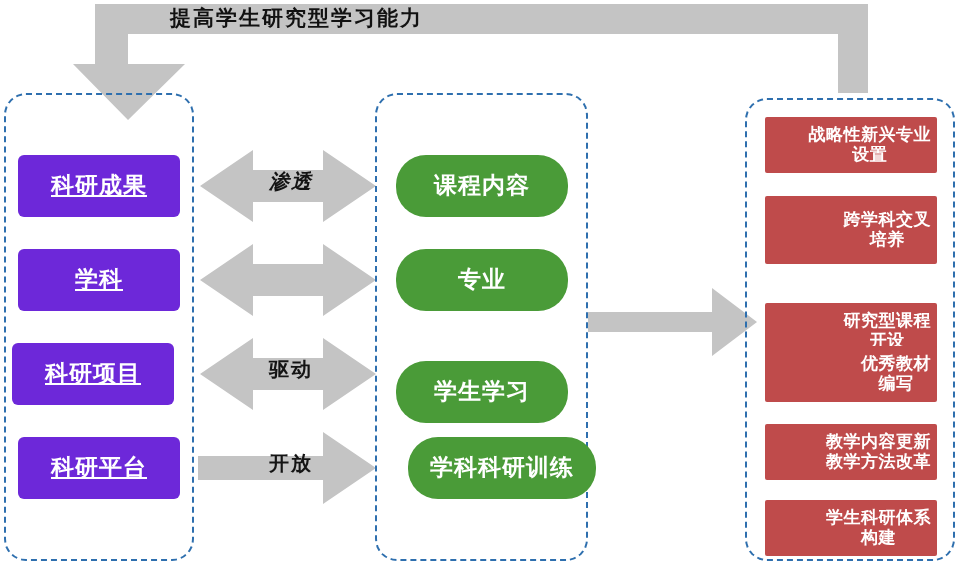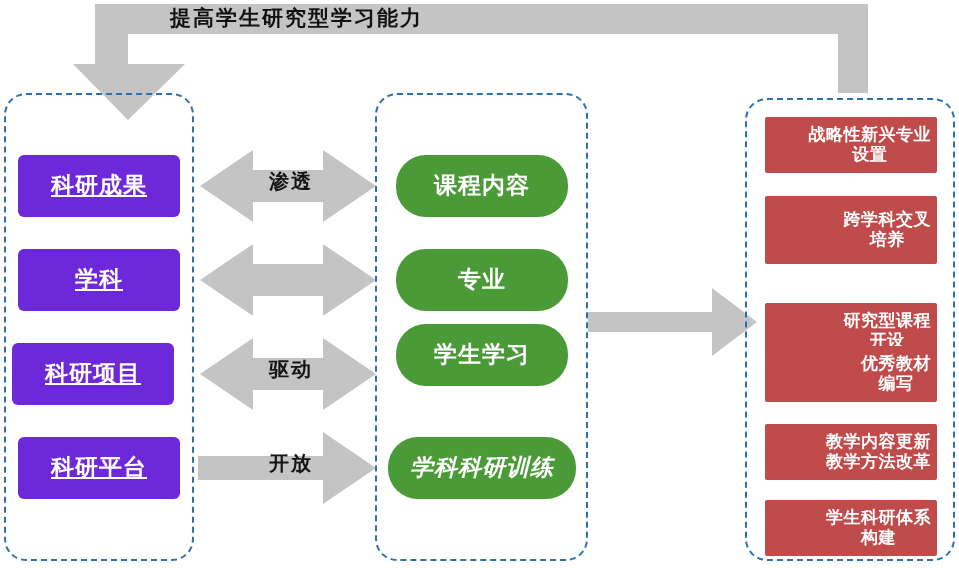--- a/index.html
+++ b/index.html
@@ -45,22 +45,22 @@
 
   
   #node-kyc{left:18px;top:155px;width:162px;height:62px;}
   #node-xk {left:18px;top:249px;width:162px;height:62px;}
   #node-kyxm{left:12px;top:343px;width:162px;height:62px;}
   #node-kypt{left:18px;top:437px;width:162px;height:62px;}
 
   
   #node-kcnr{left:396px;top:155px;width:172px;height:62px;}
   #node-zy  {left:396px;top:249px;width:172px;height:62px;}
-  #node-xsxx{left:396px;top:324px;width:172px;height:62px;}
-  #node-xkky{left:388px;top:437px;width:188px;height:62px;font-style:italic;}
+  #node-xsxx{left:396px;top:361px;width:172px;height:62px;}
+  #node-xkky{left:408px;top:437px;width:188px;height:62px;}
 
   
   #node-r1{left:765px;top:117px;width:172px;height:56px;}
   #node-r2{left:765px;top:196px;width:172px;height:68px;}
   #node-r3{left:765px;top:271px;width:172px;height:56px;margin-top:32px;}
   #node-r4{left:765px;top:346px;width:172px;height:56px;}
   #node-r5{left:765px;top:424px;width:172px;height:56px;}
   #node-r6{left:765px;top:500px;width:172px;height:56px;}
 
   
@@ -68,21 +68,21 @@
   .arrow-shape{fill:#c4c4c4;}
 
   
   .arrow-label{
     position:absolute;
     font-size:20px;font-weight:bold;color:#141414;
     letter-spacing:2px;
     text-align:center;
     white-space:nowrap;
   }
-  #label-shentou{left:228px;top:168px;width:126px;}
+  #label-shentou{left:228px;top:168px;width:126px;font-style:italic;}
   #label-zhicheng{left:228px;top:262px;width:126px;}
   #label-qudong{left:228px;top:356px;width:126px;}
   #label-kaifang{left:228px;top:450px;width:126px;}
 
   #banner-title{
     position:absolute;
     left:170px;top:4px;width:620px;
     font-size:21px;font-weight:bold;color:#111111;
     letter-spacing:2px;
     text-align:left;

